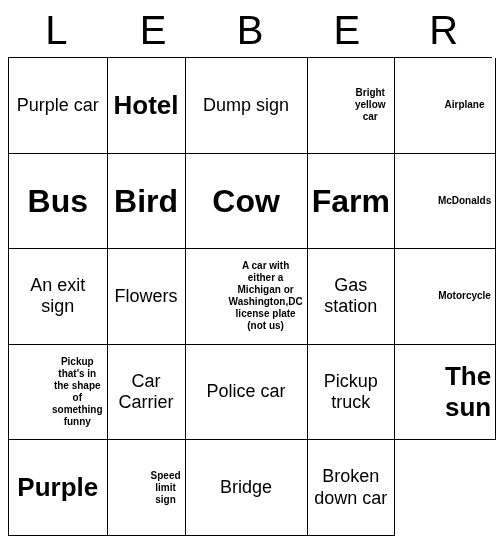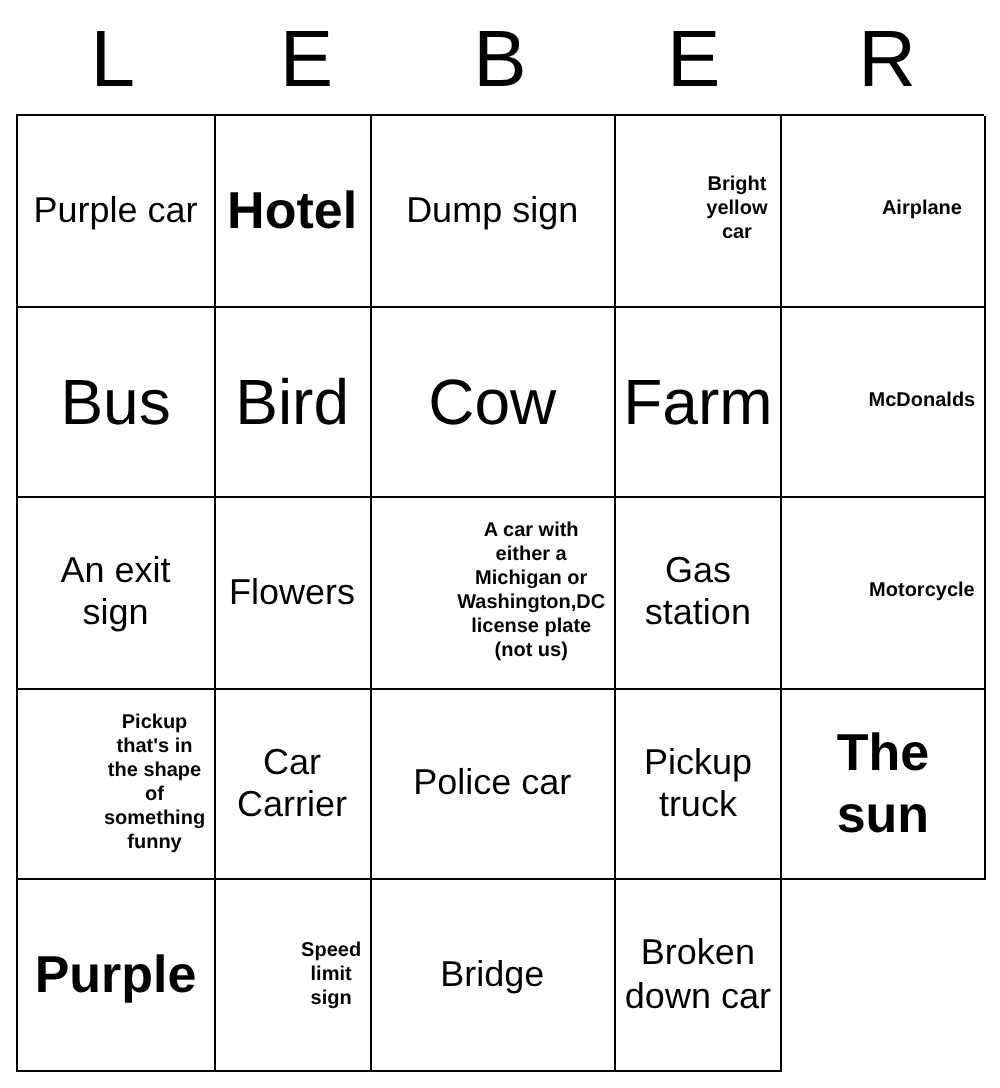--- a/index.html
+++ b/index.html
@@ -52,36 +52,37 @@
     }
 
     .cell-text {
       font-size: 13px;
       line-height: 1.2;
     }
 
     .cell-text.large {
       font-size: 26px;
       font-weight: bold;
+      text-align: right;
     }
 
     .cell-text.medium {
       font-size: 18px;
       font-weight: normal;
     }
 
     .cell-text.small {
       font-size: 10px;
       font-weight: bold;
       padding-left: 39px;
     }
 
     .cell-text.xlarge {
       font-size: 32px;
-      font-weight: normal;
+      font-weight: bold;
     }
   </style>
 </head>
 <body>
 
 <div class="header">
 <span class="header-letter">L</span>
     <span class="header-letter">E</span>
     <span class="header-letter">B</span>
     <span class="header-letter">E</span>

